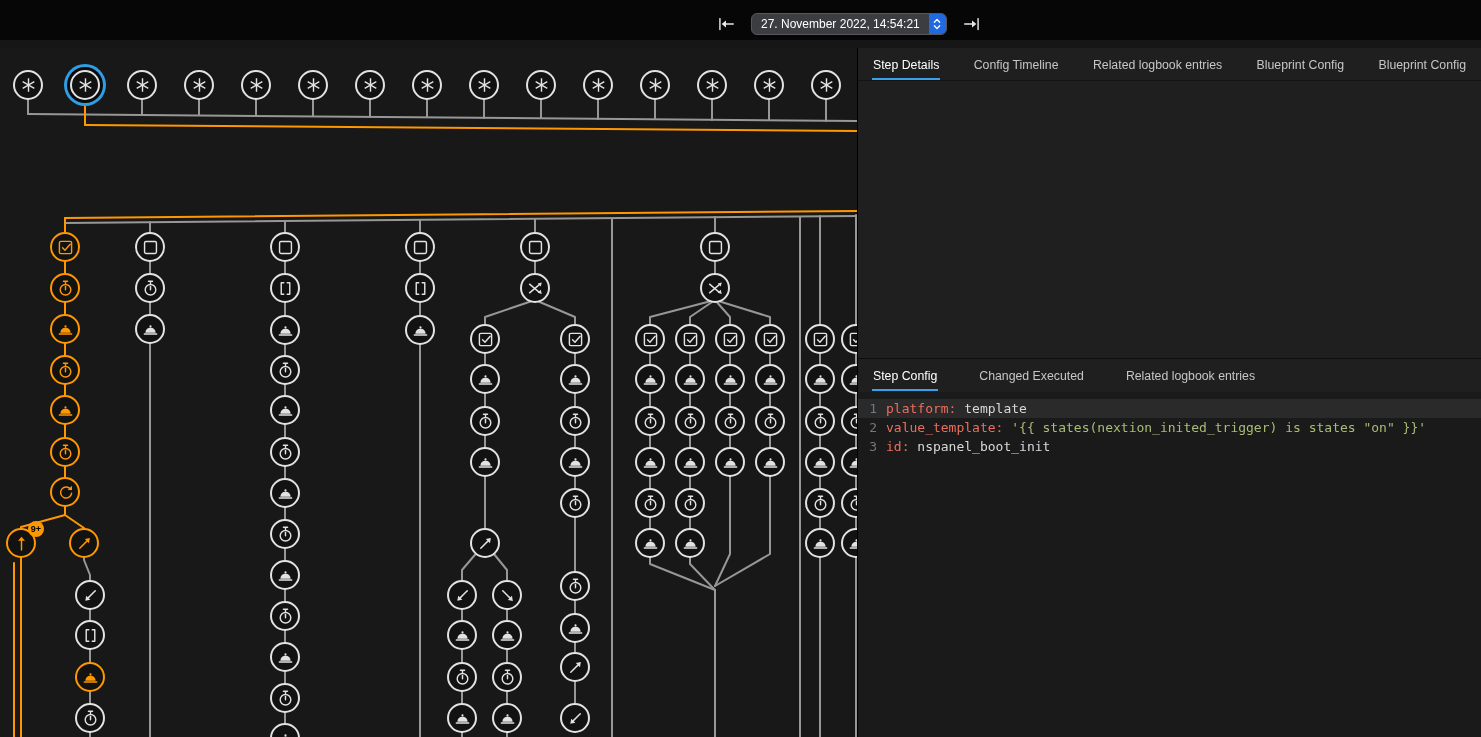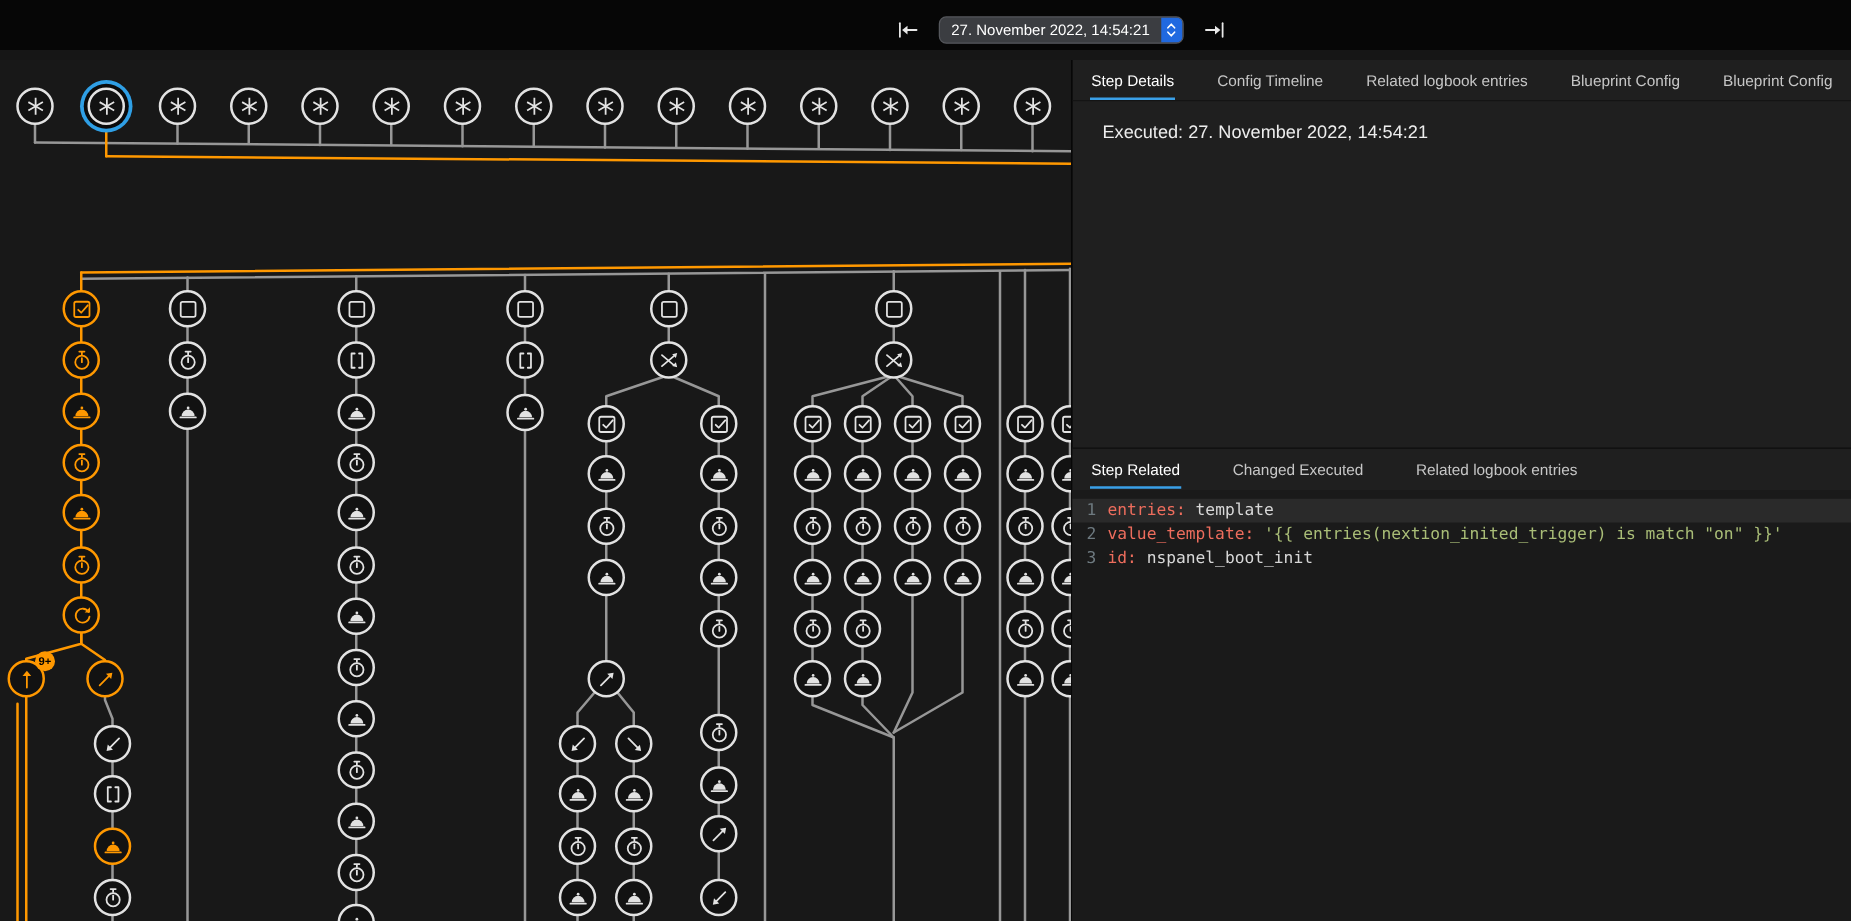--- a/index.html
+++ b/index.html
@@ -819,43 +819,42 @@
         <span>Related logbook entries</span>
       </div>
     <div class="tab">
         <span>Blueprint Config</span>
       </div>
     <div class="tab">
         <span>Blueprint Config</span>
       </div>
   </div>
 
-  <div class="executed">Executed: 27. November 2022, 14:54:21</div>
 
   <div class="lower-section">
     <div class="tabbar lower">
       <div class="tab active">
-          <span>Step Related</span>
+          <span>Step Config</span>
         </div>
       <div class="tab">
           <span>Changed Executed</span>
         </div>
       <div class="tab">
           <span>Related logbook entries</span>
         </div>
     </div>
 
     <div class="code-area">
       <div class="code-line active-line">
         <span class="ln">1</span>
-        <span class="code-text"><span class="tok-key">entries:</span><span class="tok-plain"> template</span></span>
+        <span class="code-text"><span class="tok-key">platform:</span><span class="tok-plain"> template</span></span>
       </div>
       <div class="code-line">
         <span class="ln">2</span>
-        <span class="code-text"><span class="tok-key">value_template:</span><span class="tok-plain"> </span><span class="tok-string">'{{ entries(nextion_inited_trigger) is match "on" }}'</span></span>
+        <span class="code-text"><span class="tok-key">value_template:</span><span class="tok-plain"> </span><span class="tok-string">'{{ states(nextion_inited_trigger) is states "on" }}'</span></span>
       </div>
       <div class="code-line">
         <span class="ln">3</span>
         <span class="code-text"><span class="tok-key">id:</span><span class="tok-plain"> nspanel_boot_init</span></span>
       </div>
     </div>
   </div>
 </div>
 
 </body></html>

